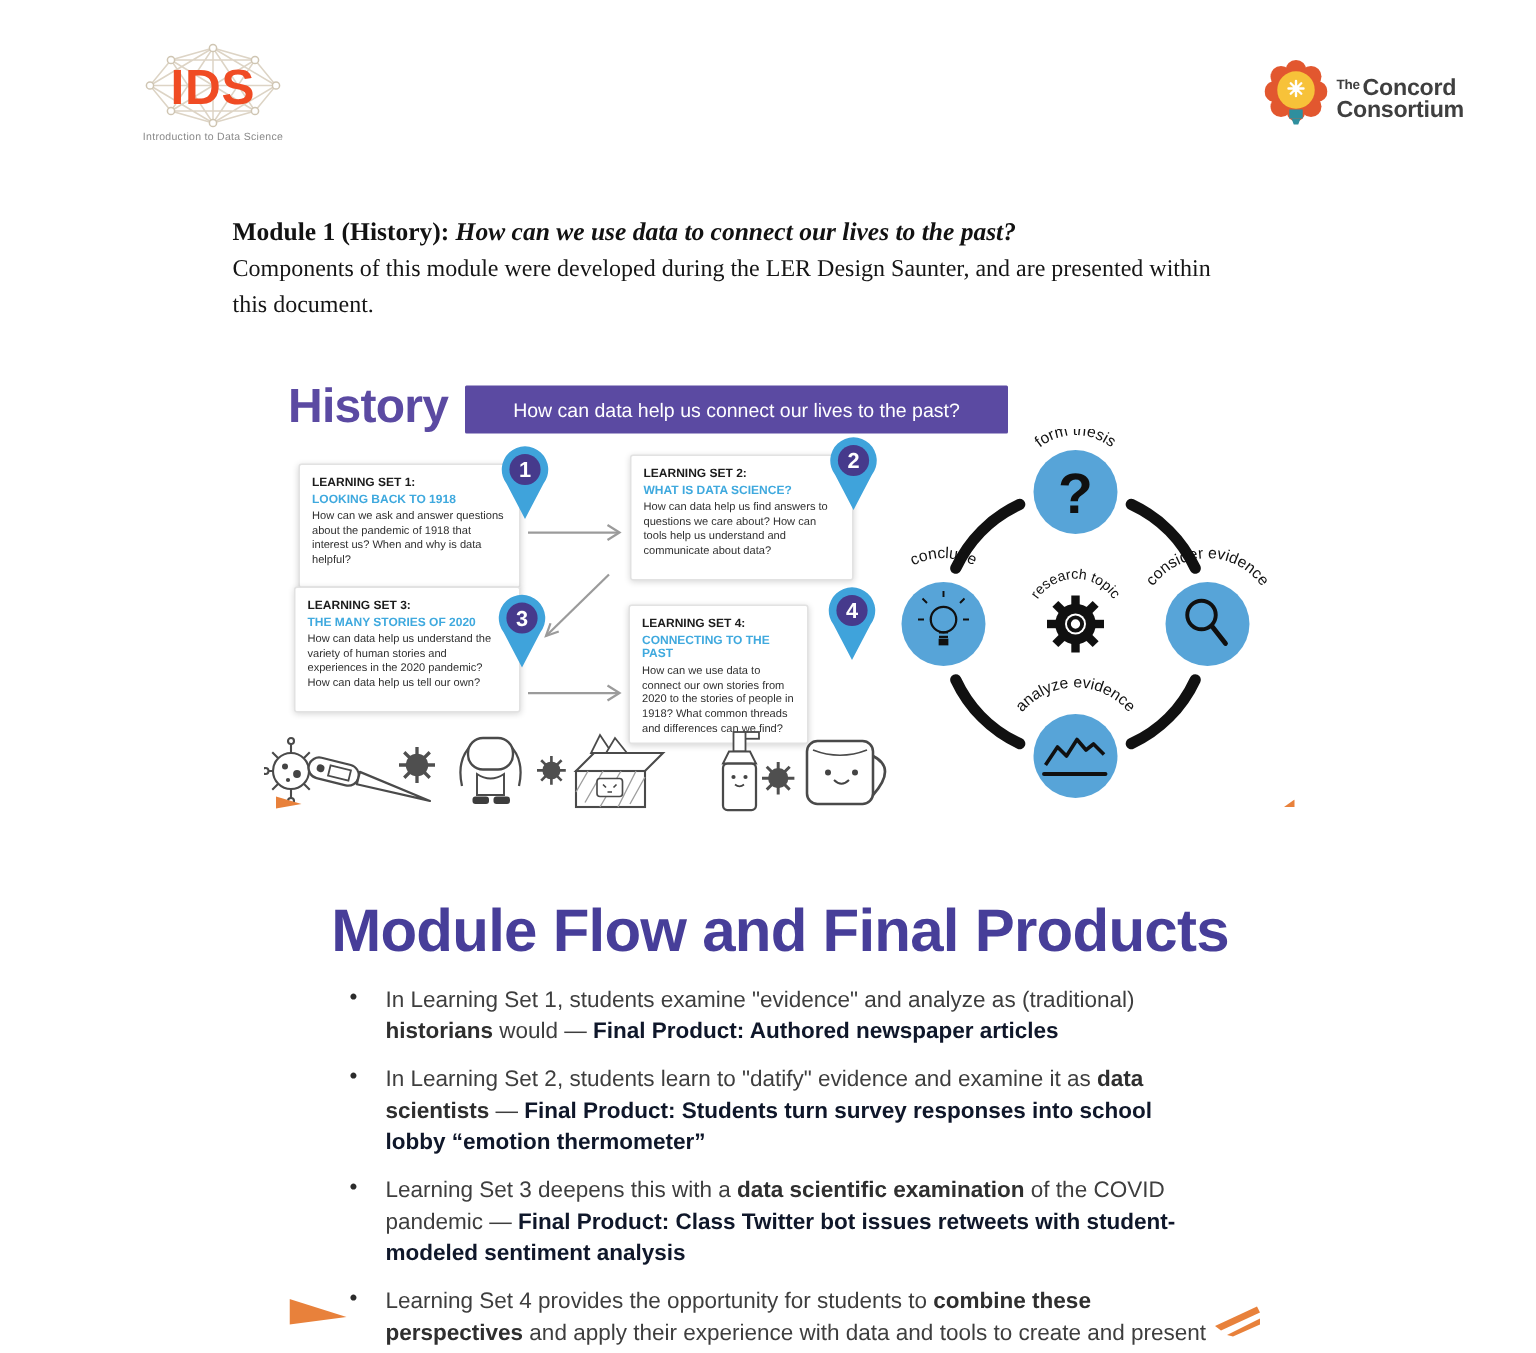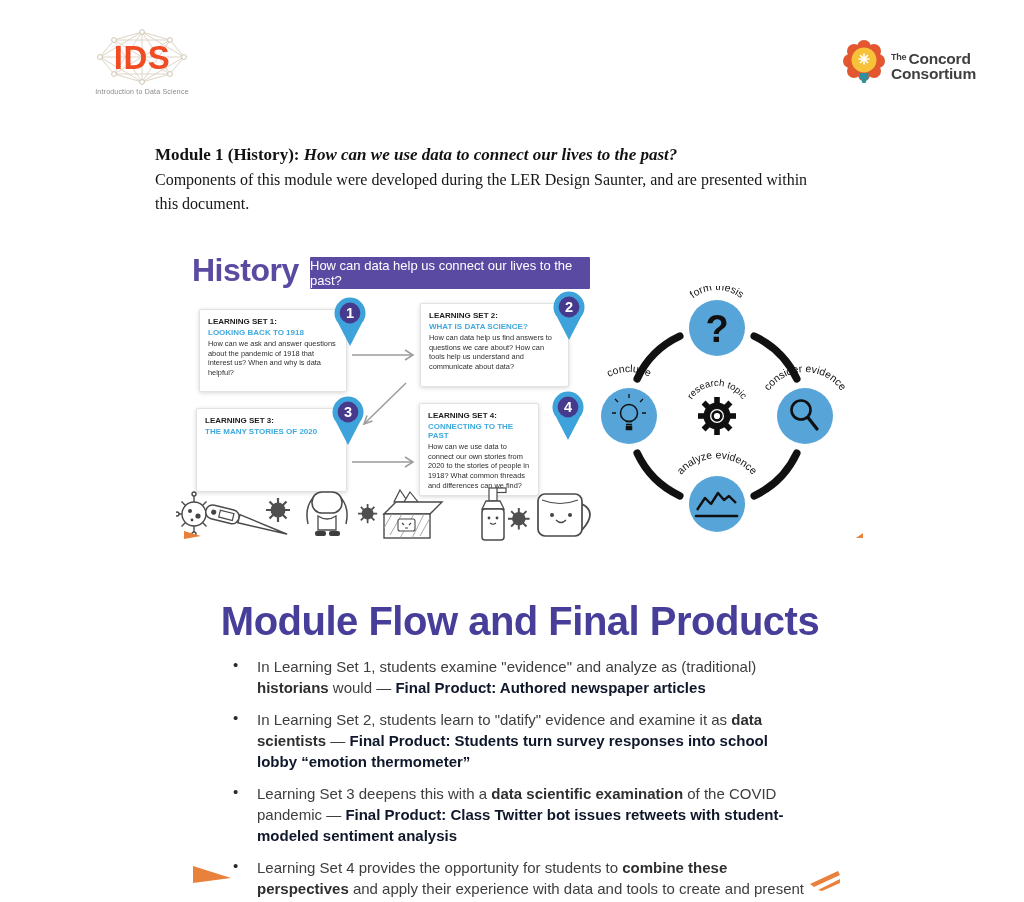--- a/index.html
+++ b/index.html
@@ -16,31 +16,31 @@
   .cc-the { font-size:9px; vertical-align:4px; margin-right:2px; font-weight:bold; }
 
   
   .intro { left:155px; top:142px; width:720px; color:#121212;font-family:Liberation Serif, serif; }
   .intro-title { font-size:17px; font-weight:bold; line-height:26px; }
   .intro-title .q { font-style:italic; }
   .intro-body { font-size:16px; line-height:24px; width:660px; color:#161616; }
 
   
   .hist-title { left:192px; top:252px; font-size:32px; font-weight:bold; color:#5B4AA2; letter-spacing:-.5px; }
-  .hist-banner { left:310px; top:257px; width:280px; height:32px; background:#5B4AA2; color:#fff;
+  .hist-banner { left:310px; top:257px; width:362px; height:32px; background:#5B4AA2; color:#fff;
                  font-size:13px; display:flex; align-items:center; justify-content:center; border-radius:1px; }
 
   .ls-card { background:#fff; border:1px solid #e2e2e2; box-shadow:0 1px 4px rgba(0,0,0,.16);
              border-radius:2px; padding:7px 8px; }
   .ls-label { font-size:8px; font-weight:bold; color:#1c1c1c; }
   .ls-title { font-size:8px; font-weight:bold; color:#3FA9DE; margin-top:2px; }
   .ls-desc  { font-size:7.4px; color:#2e2e2e; margin-top:2px; line-height:1.3; }
   .card1 { left:199px; top:309px; width:148px; height:83px; }
   .card2 { left:420px; top:303px; width:149px; height:84px; }
-  .card3 { left:196px; top:408px; width:151px; height:84px; }
+  .card3 { left:196px; top:391px; width:151px; height:84px; }
   .card4 { left:419px; top:403px; width:120px; height:93px; }
   .pin { width:36px; height:50px; }
   .pin1 { left:332px; top:297px; } .pin2 { left:551px; top:291px; }
   .pin3 { left:330px; top:396px; } .pin4 { left:550px; top:391px; }
 
   
   .mf-heading { left:0; top:599px; width:1024px; text-align:center; font-size:40px; font-weight:bold;
                 color:#473E99; letter-spacing:-.5px;padding-left:16px; }
   .bullets { left:233px; top:656px; width:578px; list-style:none; }
   .bullets li { display:flex; margin-bottom:11px; }
@@ -116,20 +116,21 @@
     <div class="ls-desc">How can we ask and answer questions about the pandemic of 1918 that interest us? When and why is data helpful?</div>
   </div>
   <div class="abs ls-card card2">
     <div class="ls-label">LEARNING SET 2:</div>
     <div class="ls-title">WHAT IS DATA SCIENCE?</div>
     <div class="ls-desc">How can data help us find answers to questions we care about? How can tools help us understand and communicate about data?</div>
   </div>
   <div class="abs ls-card card3">
     <div class="ls-label">LEARNING SET 3:</div>
     <div class="ls-title">THE MANY STORIES OF 2020</div>
+    <div class="ls-desc">How can data help us understand the variety of human stories and experiences in the 2020 pandemic? How can data help us tell our own?</div>
   </div>
   <div class="abs ls-card card4">
     <div class="ls-label">LEARNING SET 4:</div>
     <div class="ls-title">CONNECTING TO THE PAST</div>
     <div class="ls-desc">How can we use data to connect our own stories from 2020 to the stories of people in 1918? What common threads and differences can we find?</div>
   </div>
 
   <svg class="abs pin pin1" viewBox="0 0 36 50">
     <path d="M18 49 L5.8 25.6 A15.5 15.5 0 1 1 30.2 25.6 Z" fill="#3FA3DB"></path>
     <circle cx="18" cy="16" r="10.4" fill="#463A8C"></circle>

